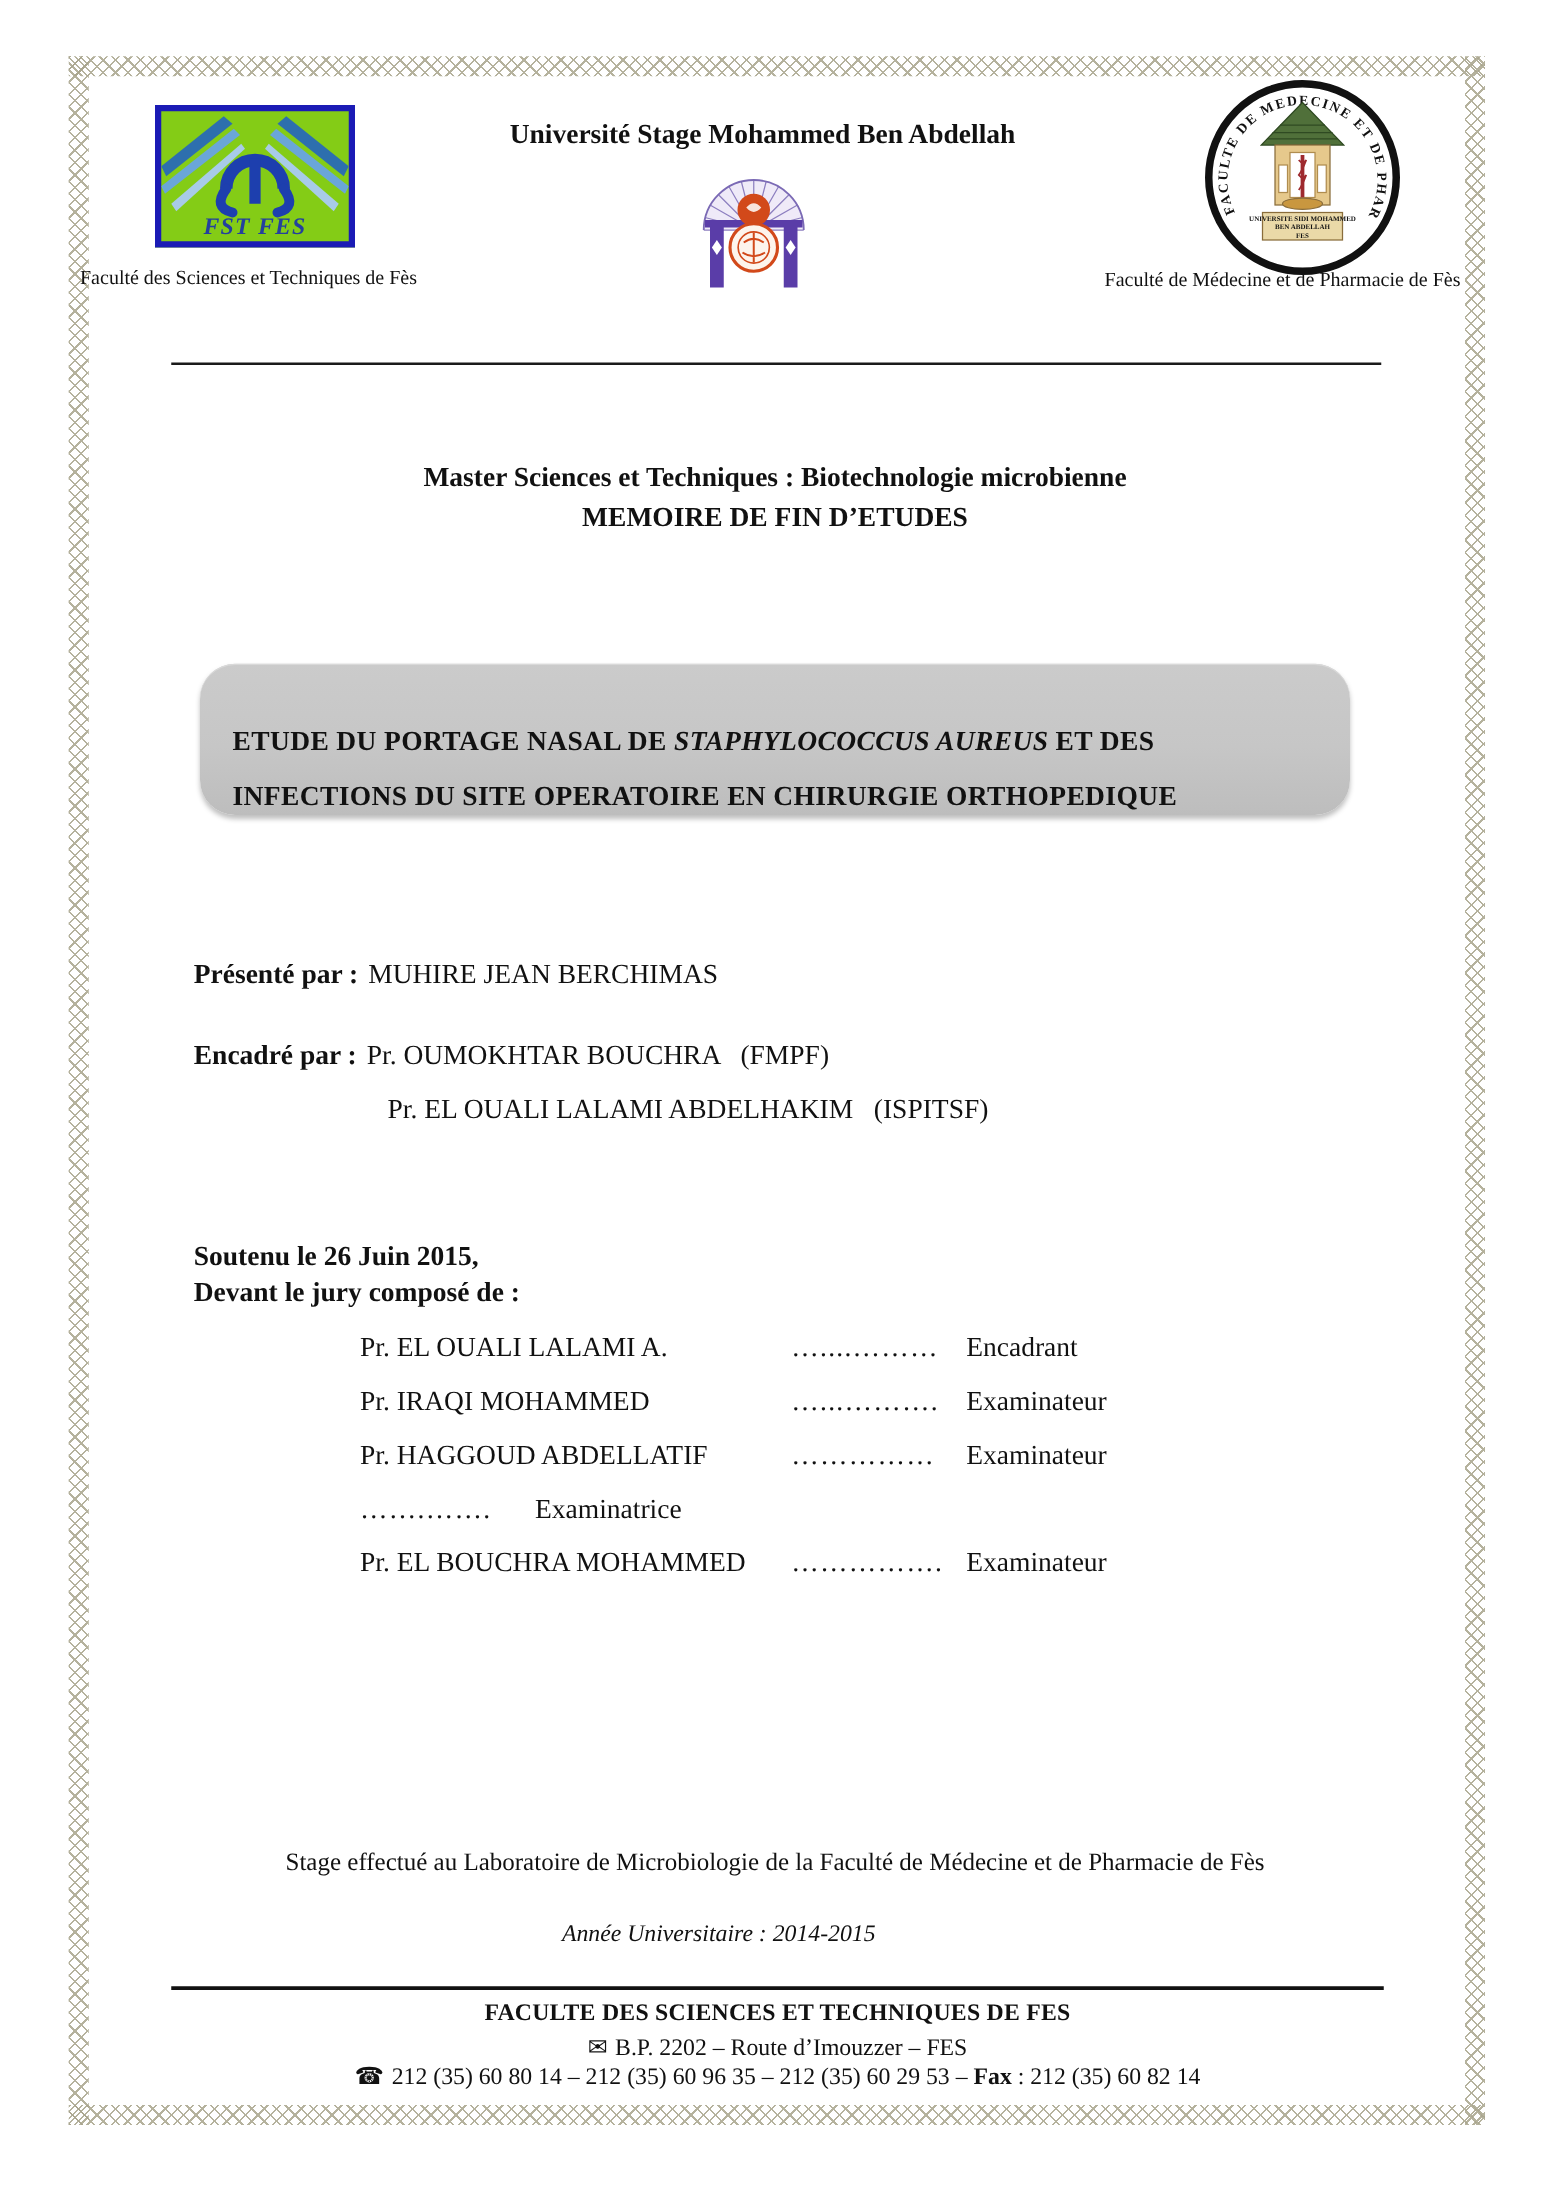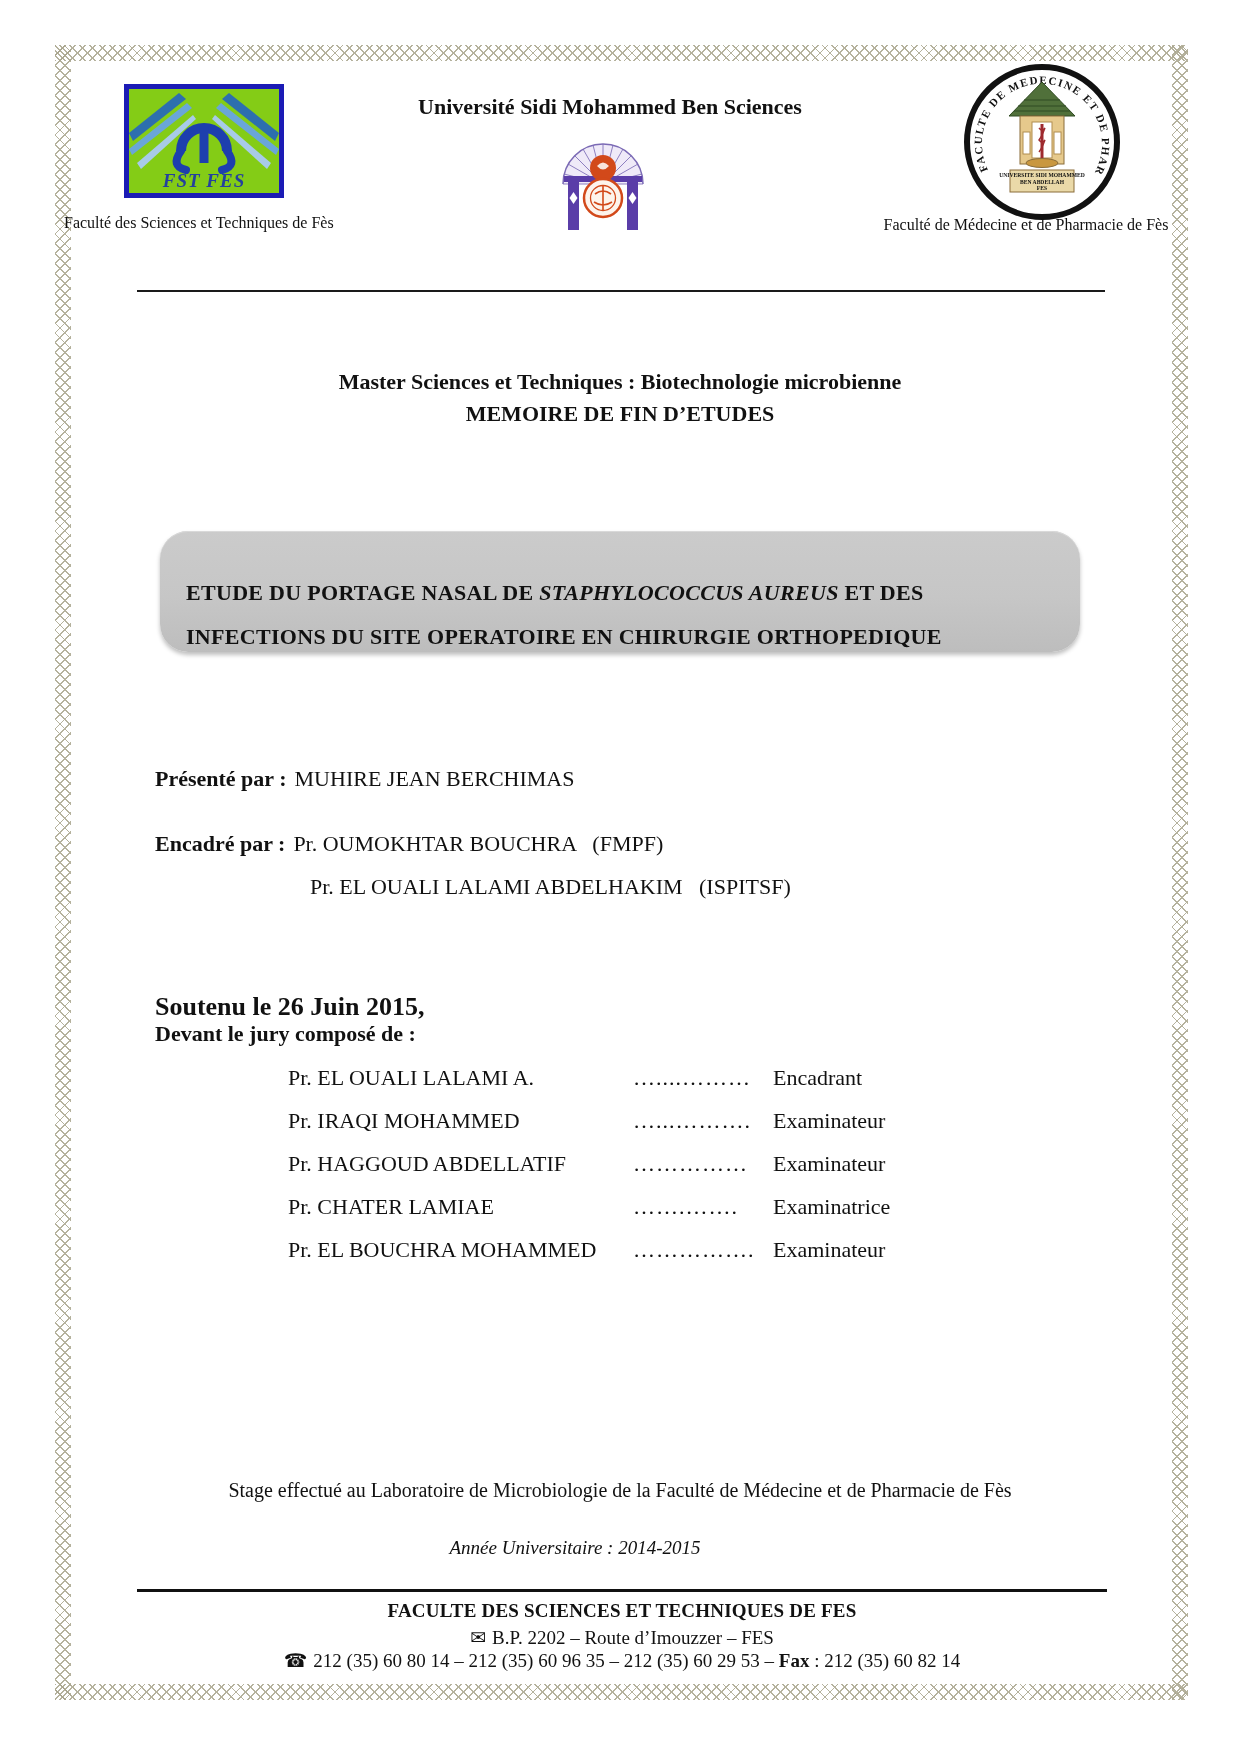--- a/index.html
+++ b/index.html
@@ -36,21 +36,21 @@
              background:linear-gradient(180deg,#cbcbcb 0%,var(--title-box-gray,#c6c6c6) 55%,#bdbdbd 100%);
              box-shadow:0 3px 4px rgba(0,0,0,.25), inset 0 1px 0 #d9d9d9;
              box-sizing:border-box;padding:40px 24px 0 26px;
              font-size:22px;font-weight:bold;letter-spacing:.3px;line-height:44px;}
 
   .presented{left:155px;top:766px;font-size:22px;}
   .presented .val{margin-left:8px;}
   .encadre1{left:155px;top:831px;font-size:22px;}
   .encadre1 .val{margin-left:8px;}
   .encadre2{left:310px;top:874px;font-size:22px;}
-  .soutenu{left:155px;top:992px;font-size:26px;font-weight:bold;}
+  .soutenu{left:155px;top:992px;font-size:22px;font-weight:bold;}
   .devant{left:155px;top:1021px;font-size:22px;font-weight:bold;}
 
   .jury{left:288px;top:1056px;width:800px;font-size:22px;}
   .jury-row{display:flex;height:43px;align-items:center;}
   .jname{width:345px;}
   .jdots{width:140px;letter-spacing:1px;}
   .jrole{flex:1;}
 
   .stage{left:100px;top:1479px;width:1040px;font-size:20px;}
   .annee{left:100px;top:1537px;width:950px;font-size:19px;font-style:italic;}
@@ -81,21 +81,21 @@
       <polygon points="142,74 86,26 83,30 138,80" fill="#a8cbe8"></polygon>
       <path d="M52 62 A23 23 0 0 1 98 62" stroke="#1d3fae" stroke-width="10" fill="none"></path>
       <rect x="70.5" y="38" width="9" height="36" fill="#1d3fae"></rect>
       <path d="M52 62 q-11 15 5 19" stroke="#1d3fae" stroke-width="8" fill="none" stroke-linecap="round"></path>
       <path d="M98 62 q11 15 -5 19" stroke="#1d3fae" stroke-width="8" fill="none" stroke-linecap="round"></path>
       <text x="75" y="98" text-anchor="middle" font-family="Liberation Serif, serif" font-size="19" font-weight="bold" font-style="italic" fill="#24409e" letter-spacing="1">FST FES</text>
     </svg>
   </div>
   <div class="abs caption-left">Faculté des Sciences et Techniques de Fès</div>
 
-  <div class="abs univ-title">Université Sidi Mohammed Ben Sciences</div>
+  <div class="abs univ-title">Université Stage Mohammed Ben Abdellah</div>
 
   <div class="abs center-logo">
     <svg width="110" height="100" viewBox="0 0 110 100">
       <path d="M15 50 A40 40 0 0 1 95 50 Z" fill="#efeaf8"></path>
       <path d="M55 50 L15 50 M55 50 L16 40 M55 50 L20 30 M55 50 L27 22 M55 50 L35 15 M55 50 L45 11 M55 50 L55 10 M55 50 L65 11 M55 50 L75 15 M55 50 L83 22 M55 50 L90 30 M55 50 L94 40 M55 50 L95 50" stroke="#8d7fc0" stroke-width="1" fill="none"></path>
       <path d="M15 50 A40 40 0 0 1 95 50" stroke="#7b6ab5" stroke-width="1.5" fill="none"></path>
       <rect x="16" y="42" width="78" height="6" fill="#5a3da8"></rect>
       <rect x="20" y="46" width="11" height="50" fill="#5a3da8"></rect>
       <rect x="79" y="46" width="11" height="50" fill="#5a3da8"></rect>
       <polygon points="25.5,58 29.5,64 25.5,70 21.5,64" fill="#ffffff"></polygon>
@@ -168,21 +168,20 @@
       <span class="jname">Pr. IRAQI MOHAMMED</span>
       <span class="jdots">…...……….</span>
       <span class="jrole">Examinateur</span>
     </div>
     <div class="jury-row">
       <span class="jname">Pr. HAGGOUD ABDELLATIF</span>
       <span class="jdots">……………</span>
       <span class="jrole">Examinateur</span>
     </div>
     <div class="jury-row">
-      <span class="jname">Pr. CHATER LAMIAE</span>
       <span class="jdots">…….…….</span>
       <span class="jrole">Examinatrice</span>
     </div>
     <div class="jury-row">
       <span class="jname">Pr. EL BOUCHRA MOHAMMED</span>
       <span class="jdots">…………….</span>
       <span class="jrole">Examinateur</span>
     </div>
   </div>
 

